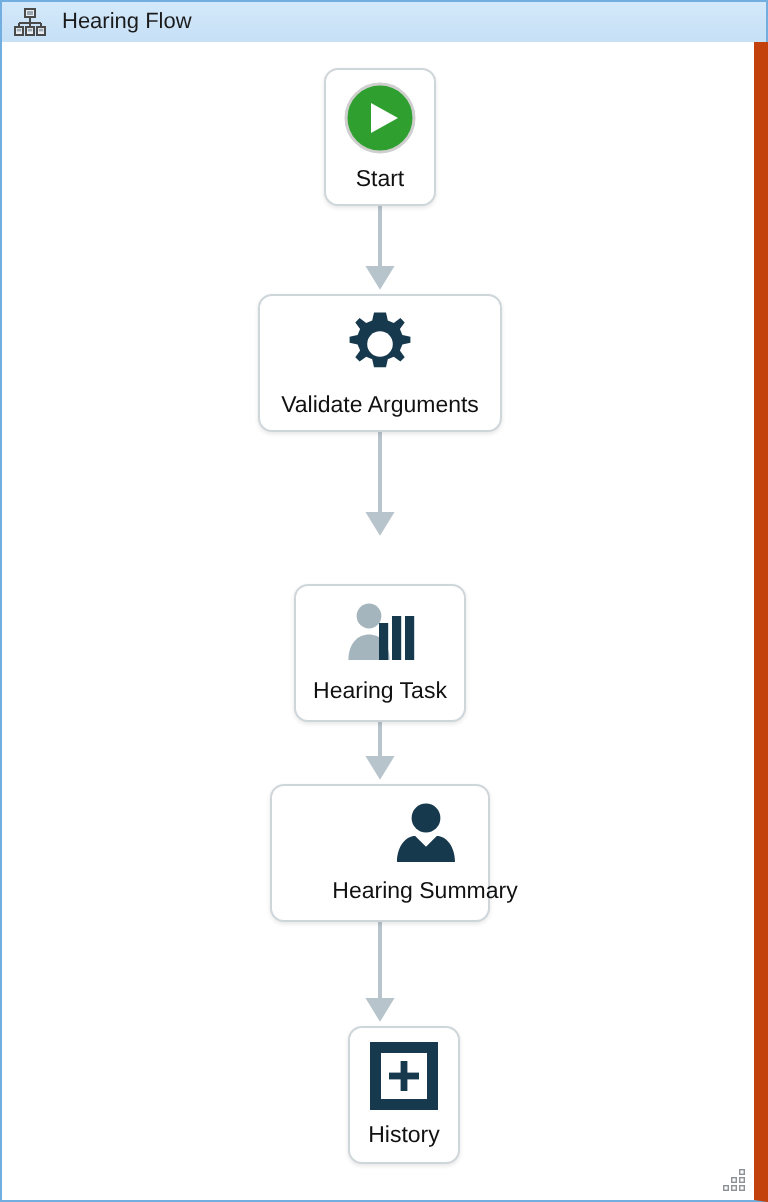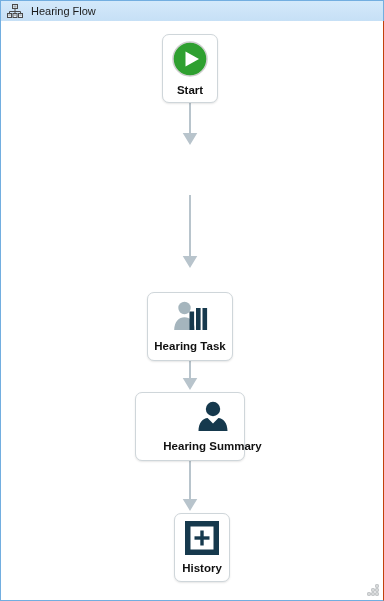--- a/index.html
+++ b/index.html
@@ -56,25 +56,24 @@
 
   
   #canvas {
     position: absolute;
     left: 0;
     top: 21px;
     width: 384px;
     height: 580px;
     box-sizing: border-box;
     border-left: 1px solid #72aee0;
-    border-right: 1px solid #c2410c;
+    border-right: 7px solid #c2410c;
     border-bottom: 1px solid #72aee0;
     background: #ffffff;
     overflow: hidden;
-    font-weight: bold;
   }
 
   
   .node {
     position: absolute;
     box-sizing: border-box;
     background: #ffffff;
     border: 1px solid #cfd6da;
     border-radius: 7px;
     box-shadow: 0 1px 2px rgba(0,0,0,0.10);
@@ -164,20 +163,33 @@
 
     <div class="node" id="node-start">
       <svg class="node-icon" width="38" height="38" viewBox="0 0 38 38">
         <circle cx="19" cy="19" r="17" fill="#2fa030" stroke="#cfcfcf" stroke-width="1.5"></circle>
         <circle cx="19" cy="19" r="14.5" fill="#2fa030"></circle>
         <polygon points="14.5,11.5 28,19 14.5,26.5" fill="#ffffff"></polygon>
       </svg>
       <span class="node-label">Start</span>
     </div>
 
+    <div class="node" id="node-validate">
+      <svg class="node-icon" width="38" height="38" viewBox="0 0 38 38">
+        <g fill="#16394d">
+          <path d="M19 3.2
+                   l3.0 0 0.9 4.0 3.0 1.25 3.3 -2.4 2.15 2.15 -2.4 3.3 1.25 3.0 4.0 0.9 0 3.0
+                   -4.0 0.9 -1.25 3.0 2.4 3.3 -2.15 2.15 -3.3 -2.4 -3.0 1.25 -0.9 4.0 -3.0 0
+                   -3.0 0 -0.9 -4.0 -3.0 -1.25 -3.3 2.4 -2.15 -2.15 2.4 -3.3 -1.25 -3.0 -4.0 -0.9 0 -3.0
+                   4.0 -0.9 1.25 -3.0 -2.4 -3.3 2.15 -2.15 3.3 2.4 3.0 -1.25 0.9 -4.0 3.0 0 z"></path>
+        </g>
+        <circle cx="19" cy="19" r="6.4" fill="#ffffff"></circle>
+      </svg>
+      <span class="node-label">Validate Arguments</span>
+    </div>
 
     <div class="node" id="node-hearing-task">
       <svg class="node-icon" width="38" height="34" viewBox="0 0 38 34">
 
         <circle cx="13.5" cy="8" r="6.2" fill="#a5b5bd"></circle>
         <path d="M3.2 30 C3.2 21.5 8.0 17.2 13.5 17.2 C19.0 17.2 23.8 21.5 23.8 30 Z" fill="#a5b5bd"></path>
 
         <rect x="18.5" y="11.5" width="4.6" height="18.5" fill="#16394d"></rect>
         <rect x="25.0" y="8.0" width="4.6" height="22.0" fill="#16394d"></rect>
         <rect x="31.5" y="8.0" width="4.6" height="22.0" fill="#16394d"></rect>

